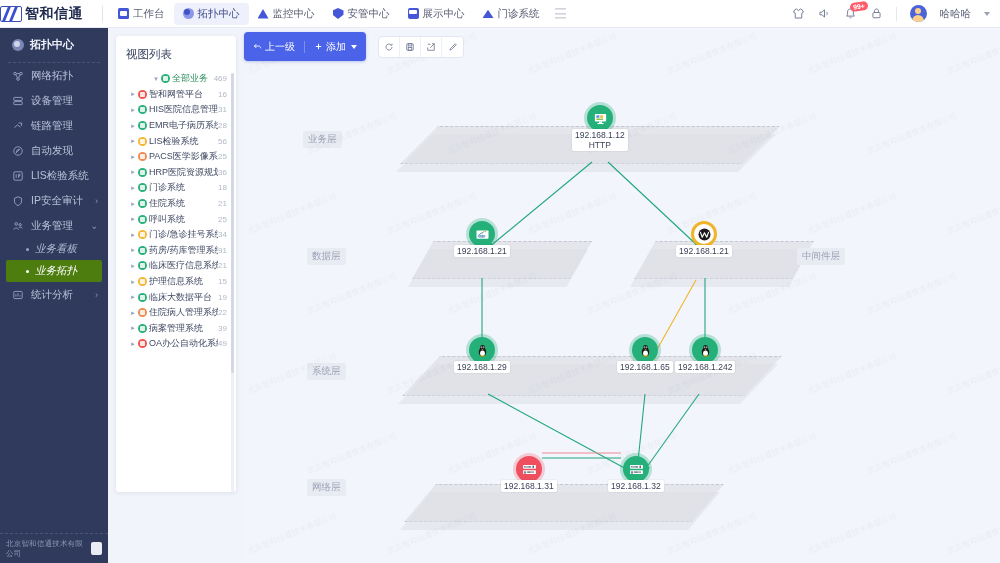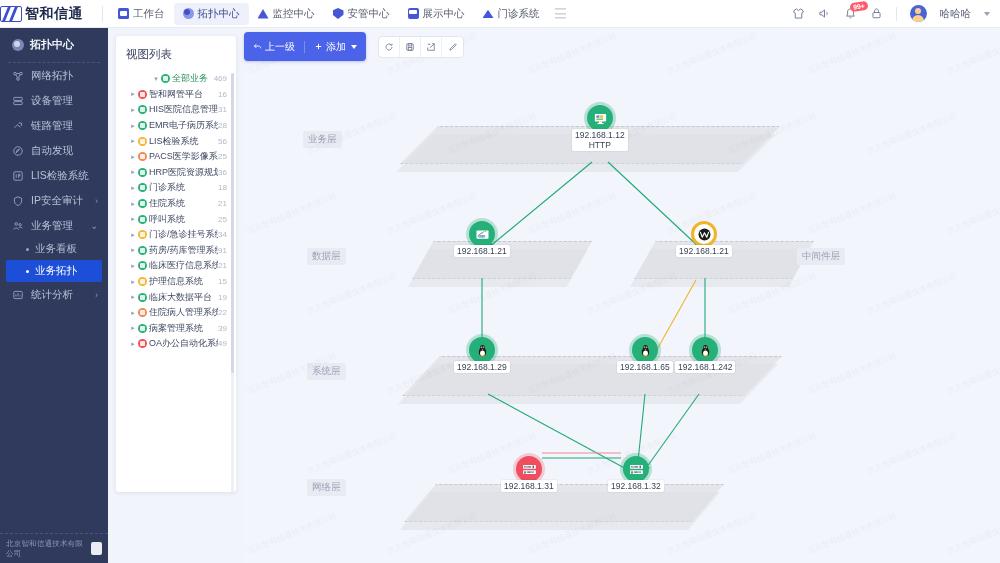--- a/index.html
+++ b/index.html
@@ -91,23 +91,24 @@
     cursor: pointer; position: relative;
   }
   .sb-chev {
     margin-left: auto; margin-right: 10px; font-size: 9px; color: #8b93b2;
     transform: scaleY(1.1);
   }
   .sb-sub {
     display:flex; align-items:center; gap:6px;
     height: 22px; padding-left: 26px; font-size: 10.5px; color: #b4bbd4;
     cursor: pointer;
+    font-style: italic;
   }
   .sb-sub .bullet{ width:3px;height:3px;border-radius:50%;background:#9aa3c4;flex:none; }
-  .sb-sub.active { background: #1d4ed8; color: #fff; border-radius: 2px; margin: 0 6px; padding-left: 20px; }
+  .sb-sub.active { background: #4d7c0f; color: #fff; border-radius: 2px; margin: 0 6px; padding-left: 20px; }
   .sb-sub.active .bullet{ background:#fff; }
   #sb-footer {
     position: absolute; bottom: 0; left: 0; width: 108px; height: 30px;
     border-top: 1px dashed #4a5476;
     display: flex; align-items: center; padding: 0 6px; gap: 5px;
   }
   #sb-footer-text { font-size: 7.5px; color: #8e96b4; letter-spacing:.2px;}
   #sb-footer-box { width: 13px; height: 13px; background: #e9ecf5; border-radius: 2px; margin-left:auto; }
 
   

